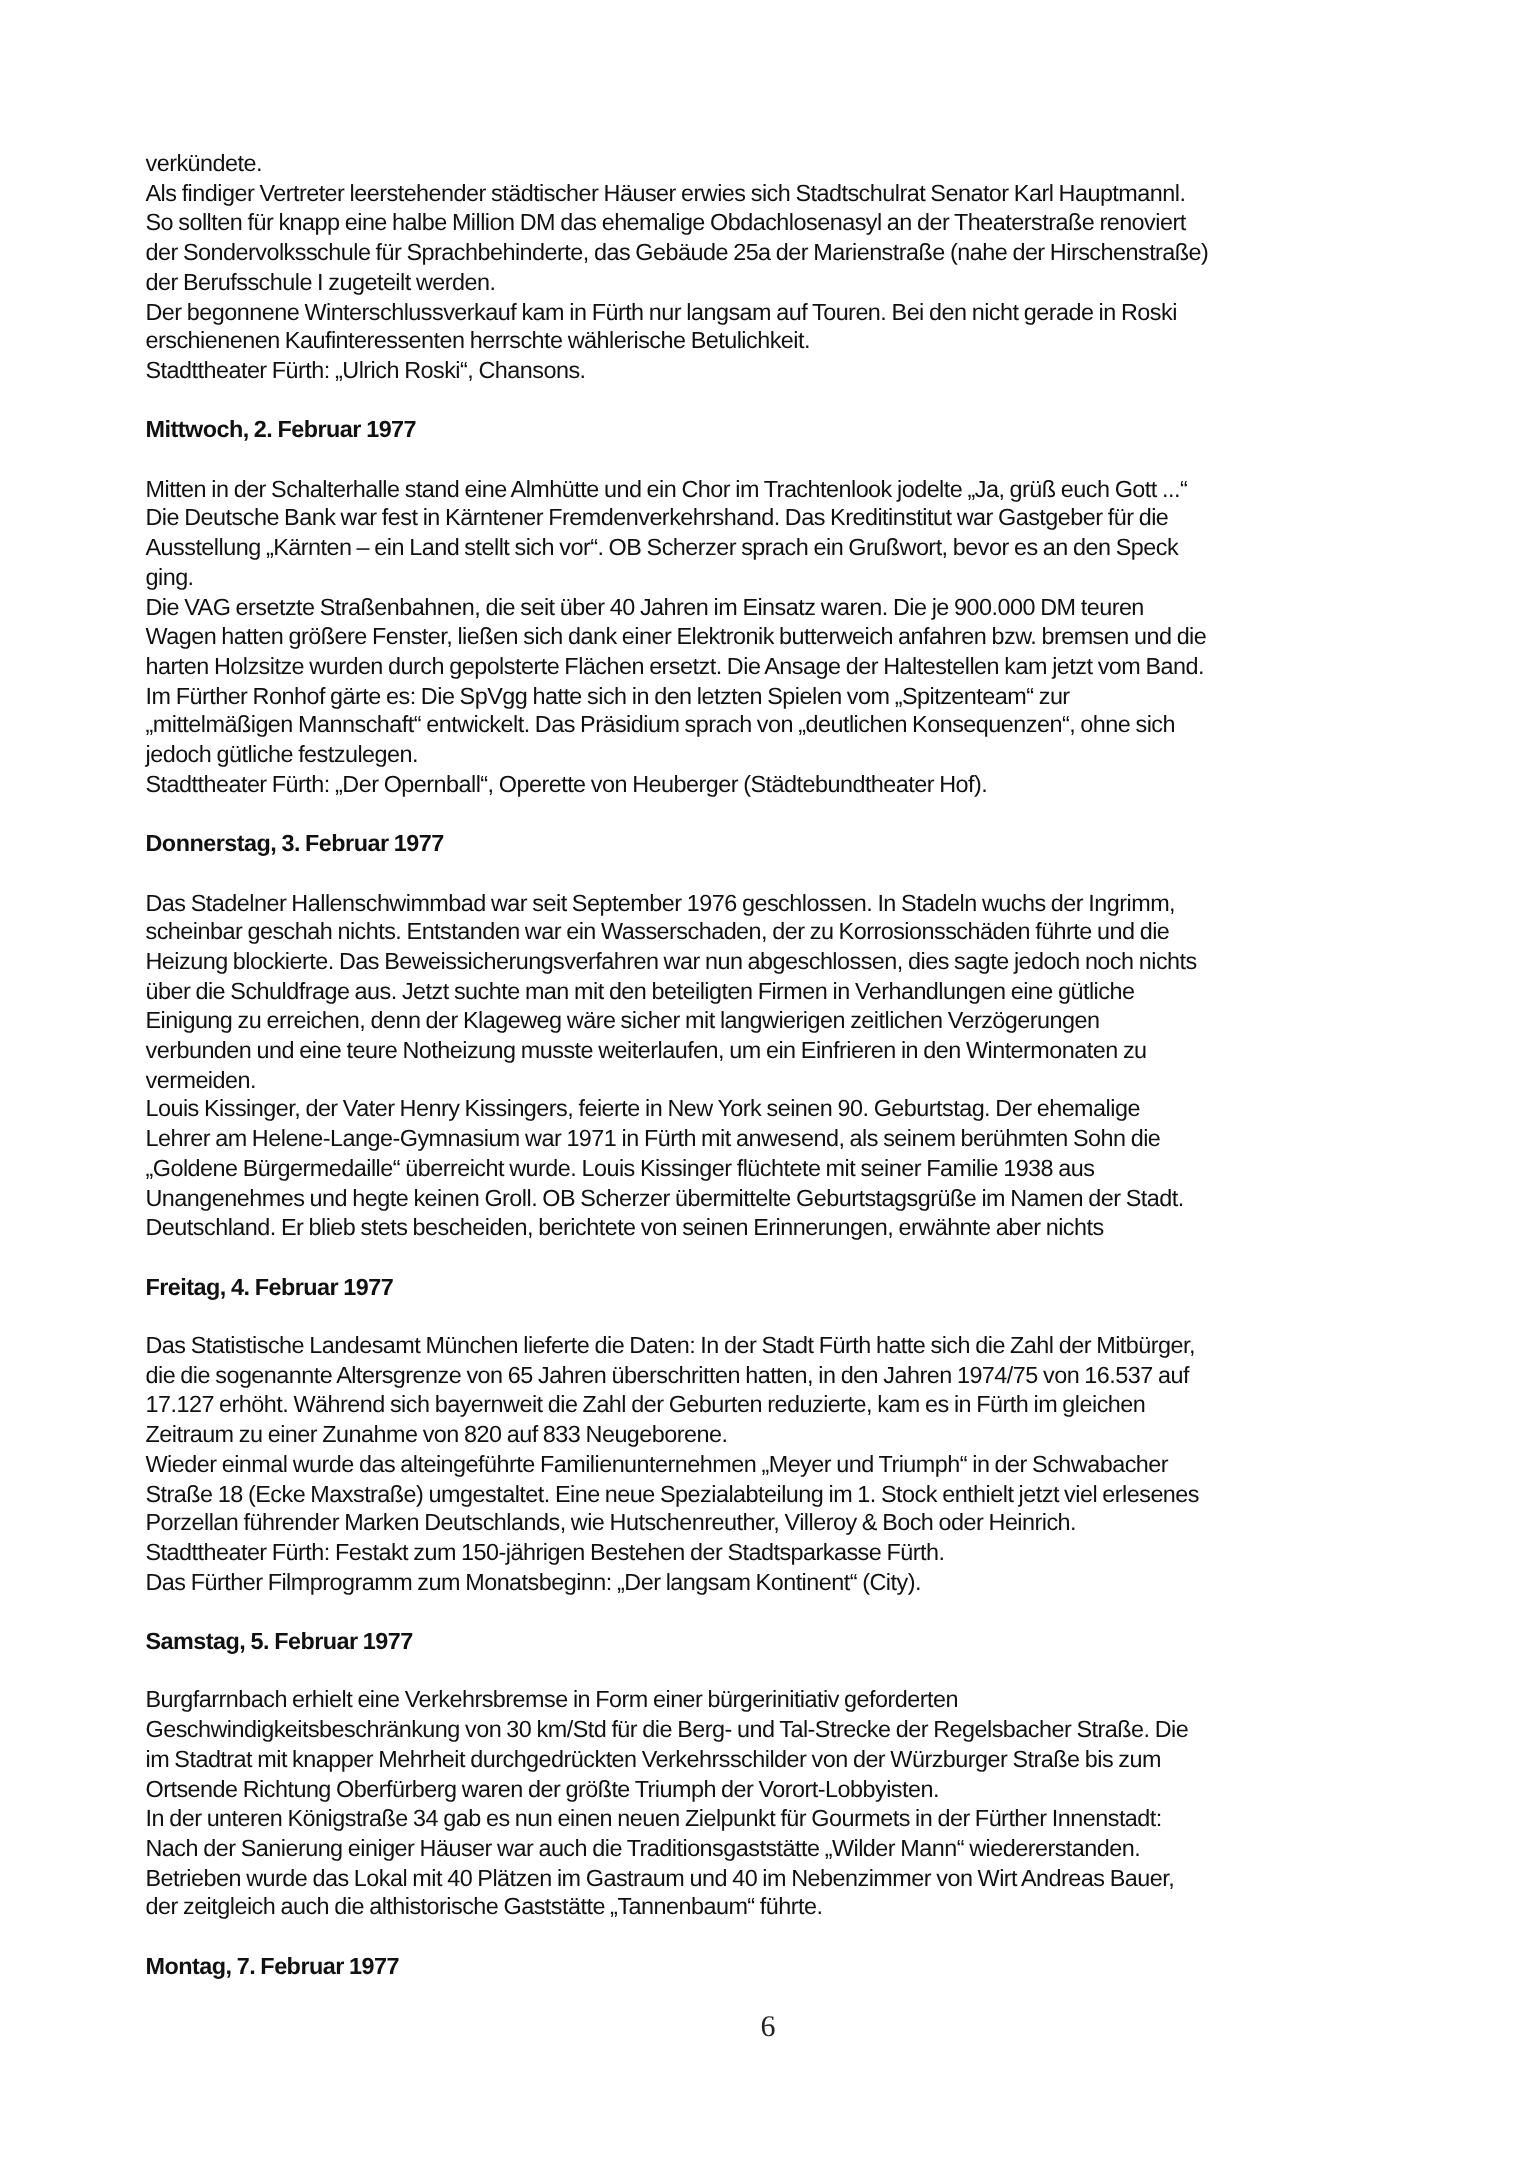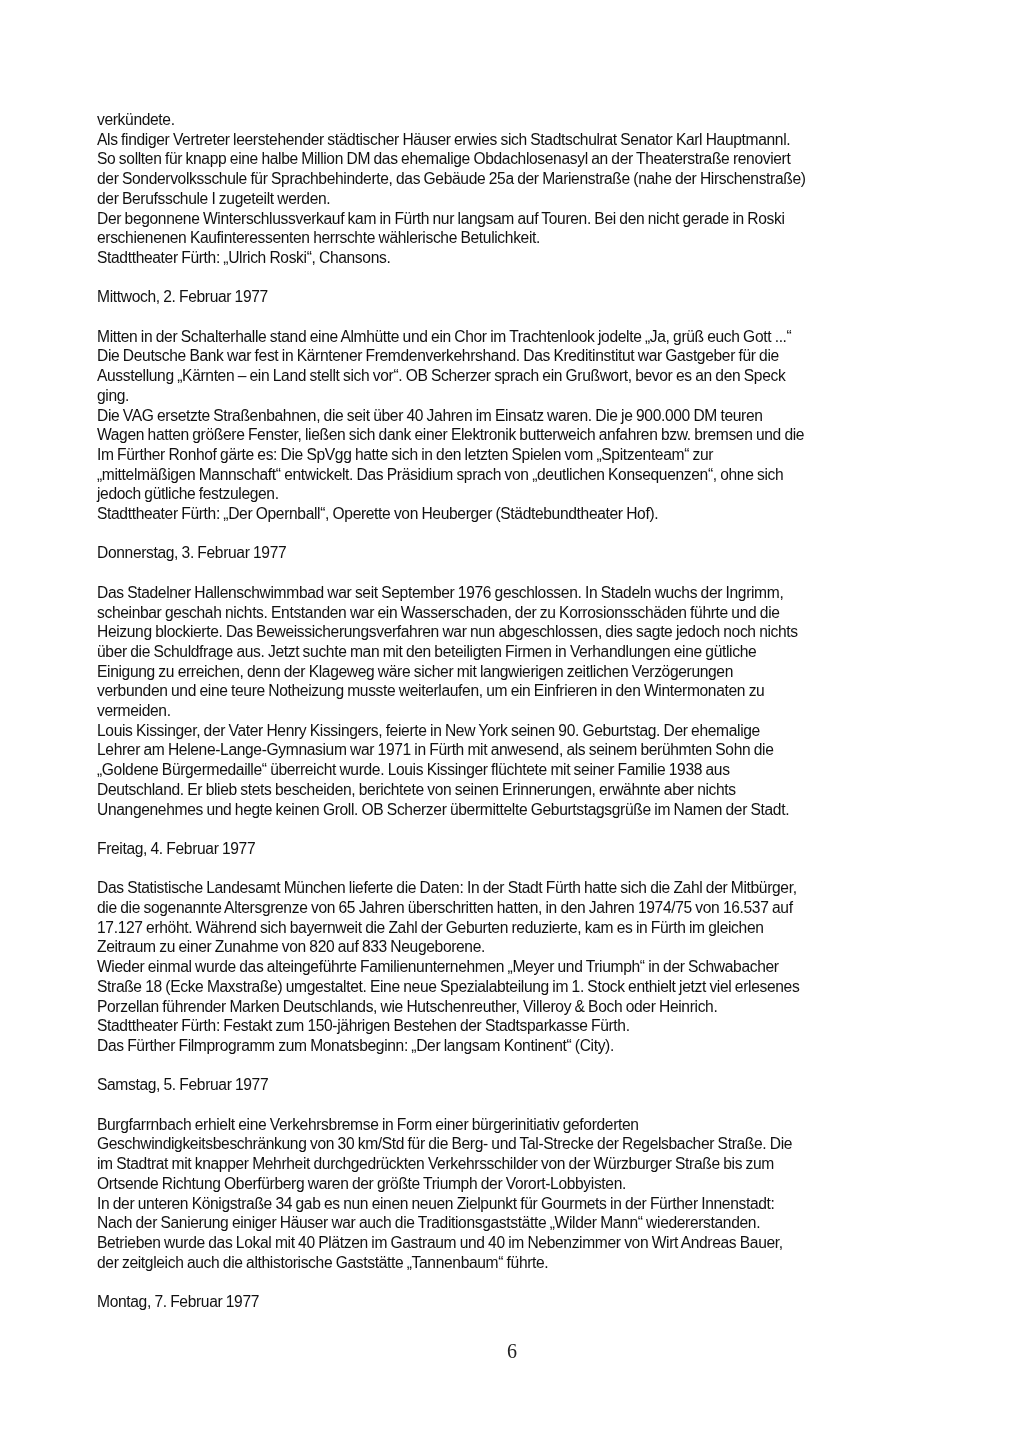--- a/index.html
+++ b/index.html
@@ -1,25 +1,25 @@
 <!DOCTYPE html>
 <html><head>
 <meta charset="utf-8">
 <style>
   html, body { margin: 0; padding: 0; background: #ffffff; }
   body { width: 1024px; height: 1448px; position: relative; overflow: hidden; }
   .page {
-    position: absolute; left: 97px; top: 110px; width: 840px;
+    position: absolute; left: 97px; top: 100px; width: 840px;
     font-family: "Liberation Sans", sans-serif;
     font-size: 15.6px; line-height: 19.7px; color: #111;
     letter-spacing: -0.35px; word-spacing: -0.5px;
   }
   .para { margin: 0; }
   .line { display: block; white-space: nowrap; }
-  .heading { font-weight: normal; margin: 19.7px 0 19.7px 0; }
+  .heading { font-weight: bold; margin: 19.7px 0 19.7px 0; }
   .pagenum {
     position: absolute; left: 0; width: 1024px; top: 1340px; text-align: center;
     font-family: "Liberation Serif", serif; font-size: 20px; color: #222;
   }
 </style>
 </head>
 <body>
 
 <div class="page">
   <div class="para">
@@ -34,40 +34,41 @@
   </div>
 
   <div class="heading">Mittwoch, 2. Februar 1977</div>
   <div class="para">
     <span class="line">Mitten in der Schalterhalle stand eine Almhütte und ein Chor im Trachtenlook jodelte „Ja, grüß euch Gott ...“</span>
     <span class="line">Die Deutsche Bank war fest in Kärntener Fremdenverkehrshand. Das Kreditinstitut war Gastgeber für die</span>
     <span class="line">Ausstellung „Kärnten – ein Land stellt sich vor“. OB Scherzer sprach ein Grußwort, bevor es an den Speck</span>
     <span class="line">ging.</span>
     <span class="line">Die VAG ersetzte Straßenbahnen, die seit über 40 Jahren im Einsatz waren. Die je 900.000 DM teuren</span>
     <span class="line">Wagen hatten größere Fenster, ließen sich dank einer Elektronik butterweich anfahren bzw. bremsen und die</span>
+    <span class="line">harten Holzsitze wurden durch gepolsterte Flächen ersetzt. Die Ansage der Haltestellen kam jetzt vom Band.</span>
     <span class="line">Im Fürther Ronhof gärte es: Die SpVgg hatte sich in den letzten Spielen vom „Spitzenteam“ zur</span>
     <span class="line">„mittelmäßigen Mannschaft“ entwickelt. Das Präsidium sprach von „deutlichen Konsequenzen“, ohne sich</span>
     <span class="line">jedoch gütliche festzulegen.</span>
     <span class="line">Stadttheater Fürth: „Der Opernball“, Operette von Heuberger (Städtebundtheater Hof).</span>
   </div>
 
   <div class="heading">Donnerstag, 3. Februar 1977</div>
   <div class="para">
     <span class="line">Das Stadelner Hallenschwimmbad war seit September 1976 geschlossen. In Stadeln wuchs der Ingrimm,</span>
     <span class="line">scheinbar geschah nichts. Entstanden war ein Wasserschaden, der zu Korrosionsschäden führte und die</span>
     <span class="line">Heizung blockierte. Das Beweissicherungsverfahren war nun abgeschlossen, dies sagte jedoch noch nichts</span>
     <span class="line">über die Schuldfrage aus. Jetzt suchte man mit den beteiligten Firmen in Verhandlungen eine gütliche</span>
     <span class="line">Einigung zu erreichen, denn der Klageweg wäre sicher mit langwierigen zeitlichen Verzögerungen</span>
     <span class="line">verbunden und eine teure Notheizung musste weiterlaufen, um ein Einfrieren in den Wintermonaten zu</span>
     <span class="line">vermeiden.</span>
     <span class="line">Louis Kissinger, der Vater Henry Kissingers, feierte in New York seinen 90. Geburtstag. Der ehemalige</span>
     <span class="line">Lehrer am Helene-Lange-Gymnasium war 1971 in Fürth mit anwesend, als seinem berühmten Sohn die</span>
     <span class="line">„Goldene Bürgermedaille“ überreicht wurde. Louis Kissinger flüchtete mit seiner Familie 1938 aus</span>
+    <span class="line">Unangenehmes und hegte keinen Groll. OB Scherzer übermittelte Geburtstagsgrüße im Namen der Stadt.</span>
     <span class="line">Deutschland. Er blieb stets bescheiden, berichtete von seinen Erinnerungen, erwähnte aber nichts</span>
-    <span class="line">Unangenehmes und hegte keinen Groll. OB Scherzer übermittelte Geburtstagsgrüße im Namen der Stadt.</span>
   </div>
 
   <div class="heading">Freitag, 4. Februar 1977</div>
   <div class="para">
     <span class="line">Das Statistische Landesamt München lieferte die Daten: In der Stadt Fürth hatte sich die Zahl der Mitbürger,</span>
     <span class="line">die die sogenannte Altersgrenze von 65 Jahren überschritten hatten, in den Jahren 1974/75 von 16.537 auf</span>
     <span class="line">17.127 erhöht. Während sich bayernweit die Zahl der Geburten reduzierte, kam es in Fürth im gleichen</span>
     <span class="line">Zeitraum zu einer Zunahme von 820 auf 833 Neugeborene.</span>
     <span class="line">Wieder einmal wurde das alteingeführte Familienunternehmen „Meyer und Triumph“ in der Schwabacher</span>
     <span class="line">Straße 18 (Ecke Maxstraße) umgestaltet. Eine neue Spezialabteilung im 1. Stock enthielt jetzt viel erlesenes</span>

